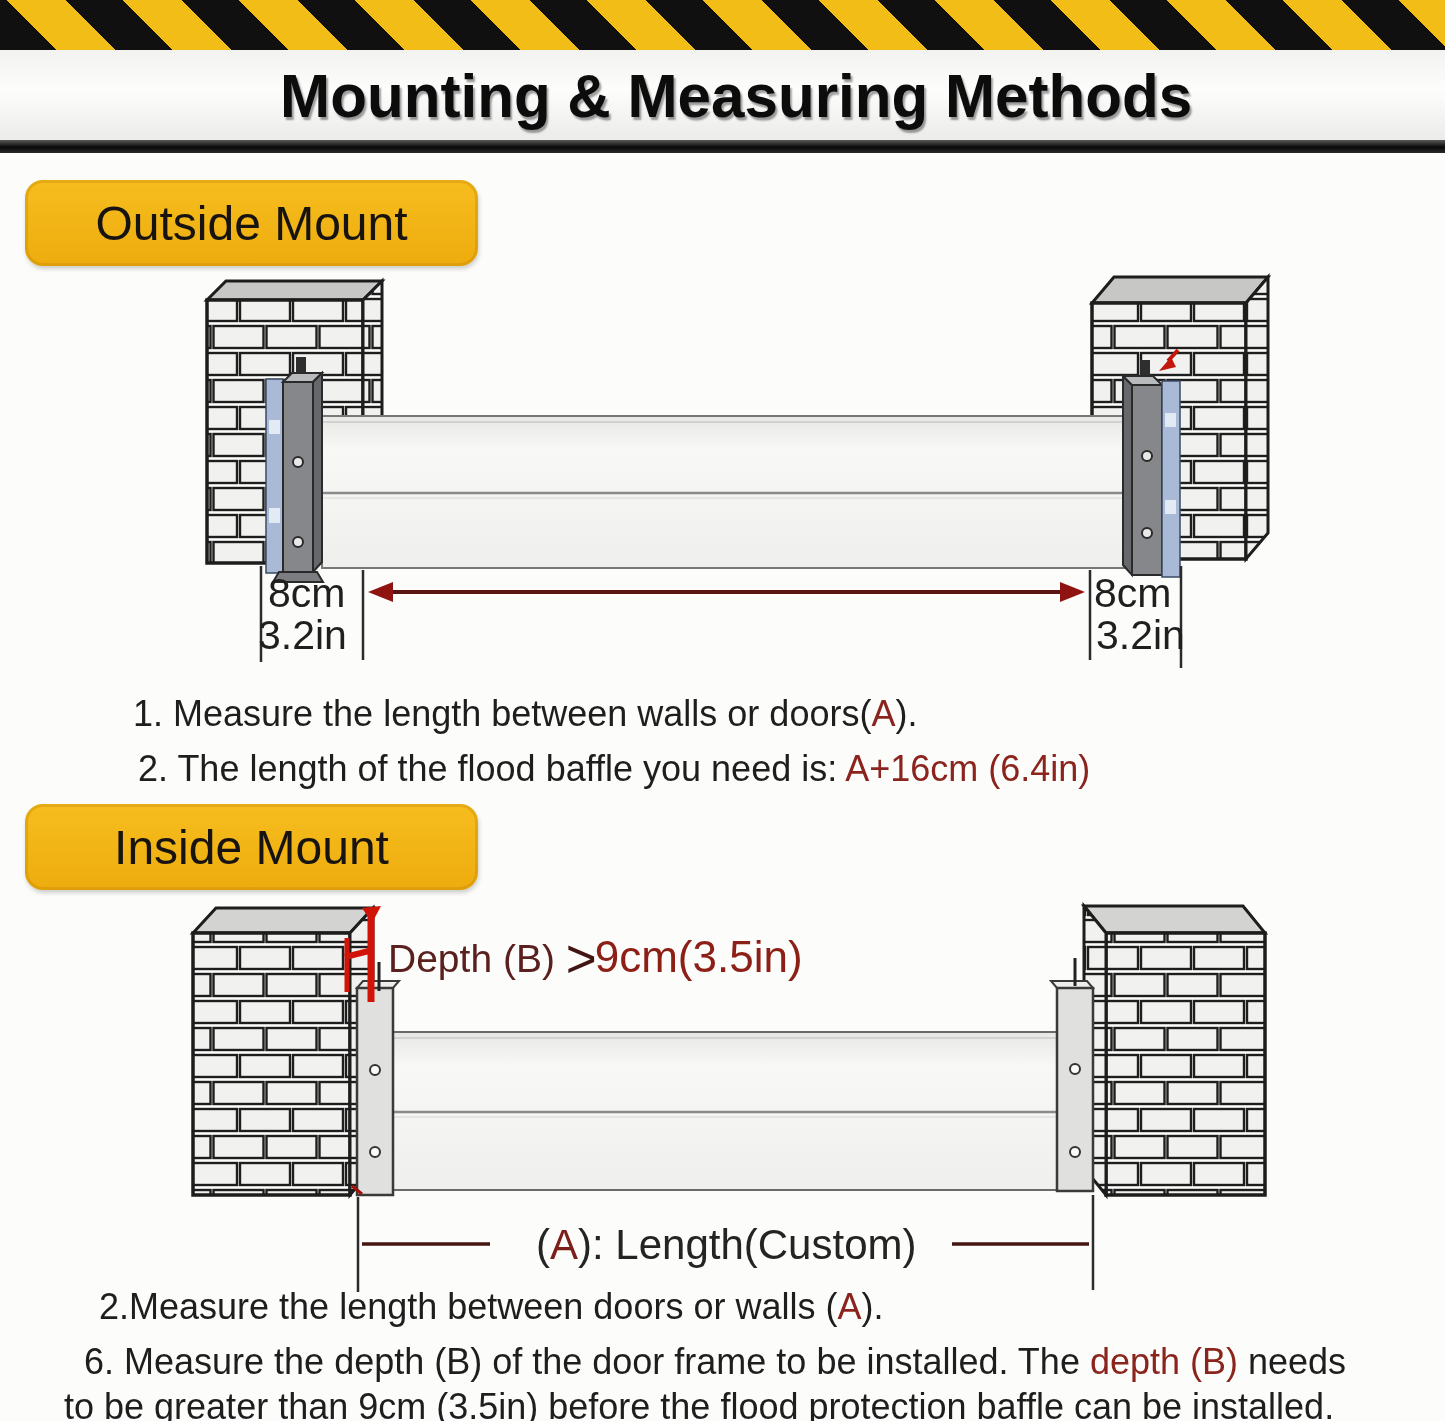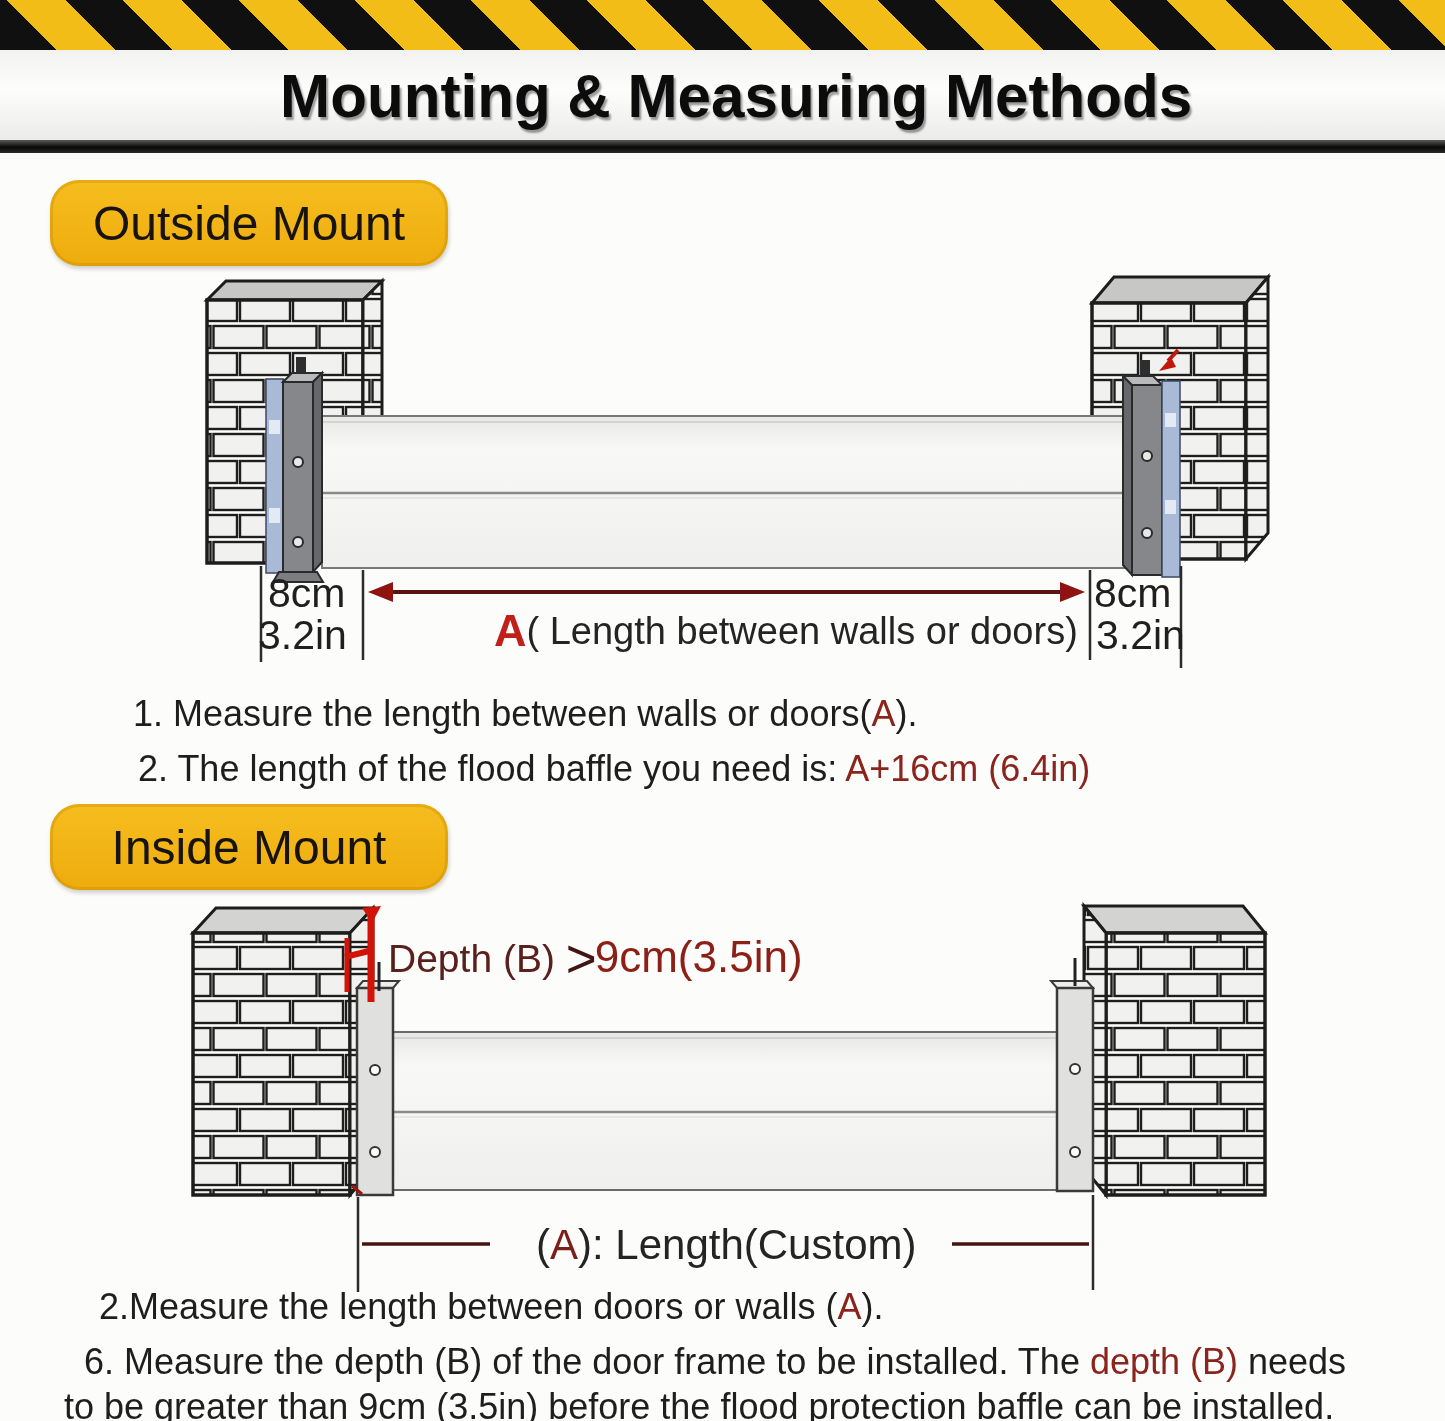--- a/index.html
+++ b/index.html
@@ -23,26 +23,25 @@
     font-size:62px; font-weight:bold; color:#0c0c0c; white-space:nowrap;
     letter-spacing:0px; transform:scaleX(0.97);
     text-shadow:2px 3px 2px rgba(0,0,0,.38);
   }
   .under-bar {
     position:absolute; top:140px; left:0; width:100%; height:13px;
     background:linear-gradient(180deg,#5a5a5a,#080808 55%,#2a2a2a);
   }
   
   .badge {
-    position:absolute; left:25px; width:398px; height:86px; z-index:6;
+    position:absolute; left:25px; width:453px; height:86px; z-index:6;
     background:linear-gradient(180deg,#f6bd1e,#eeac0e);
-    border-radius:29px; display:flex; align-items:center; justify-content:center;
+    border-radius:18px; display:flex; align-items:center; justify-content:center;
     font-size:48px; color:#171310;
     box-shadow:inset 0 0 0 3px rgba(186,128,0,.30), 1px 3px 4px rgba(0,0,0,.18);
-    margin-left:25px;
   }
   .badge.outside { top:180px; }
   .badge.inside  { top:804px; }
   
   svg.diagram { position:absolute; top:0; left:0; z-index:1; }
   
   .lbl { position:absolute; white-space:nowrap; z-index:5; }
   .dim { font-size:41px; color:#1f1f1f; }
   .lbl-8cm-left  { left:268px; top:570px; }
   .lbl-32in-left { left:258px; top:612px; }
@@ -205,23 +204,20 @@
         <line x1="952" y1="1244" x2="1089" y2="1244" stroke="#441511" stroke-width="3.5"></line>
       </g>
     </g>
   </svg>
 
   <div class="lbl dim lbl-8cm-left">8cm</div>
   <div class="lbl dim lbl-32in-left">3.2in</div>
   <div class="lbl dim lbl-8cm-right">8cm</div>
   <div class="lbl dim lbl-32in-right">3.2in</div>
 
-  <div class="lbl span-label">
-    <span class="red-a">A</span><span>( Length between walls or doors)</span>
-  </div>
 
   <div class="lbl instr o-instr1">
     <span>1. Measure the length between walls or doors(</span><span class="maroon">A</span><span>).</span>
   </div>
   <div class="lbl instr o-instr2">
     <span>2. The length of the flood baffle you need is: </span><span class="maroon">A+16cm (6.4in)</span><span></span>
   </div>
 
   <div class="lbl depth-label">
     <span>Depth (B) </span><span class="gt">&gt;</span><span class="val">9cm(3.5in)</span>

